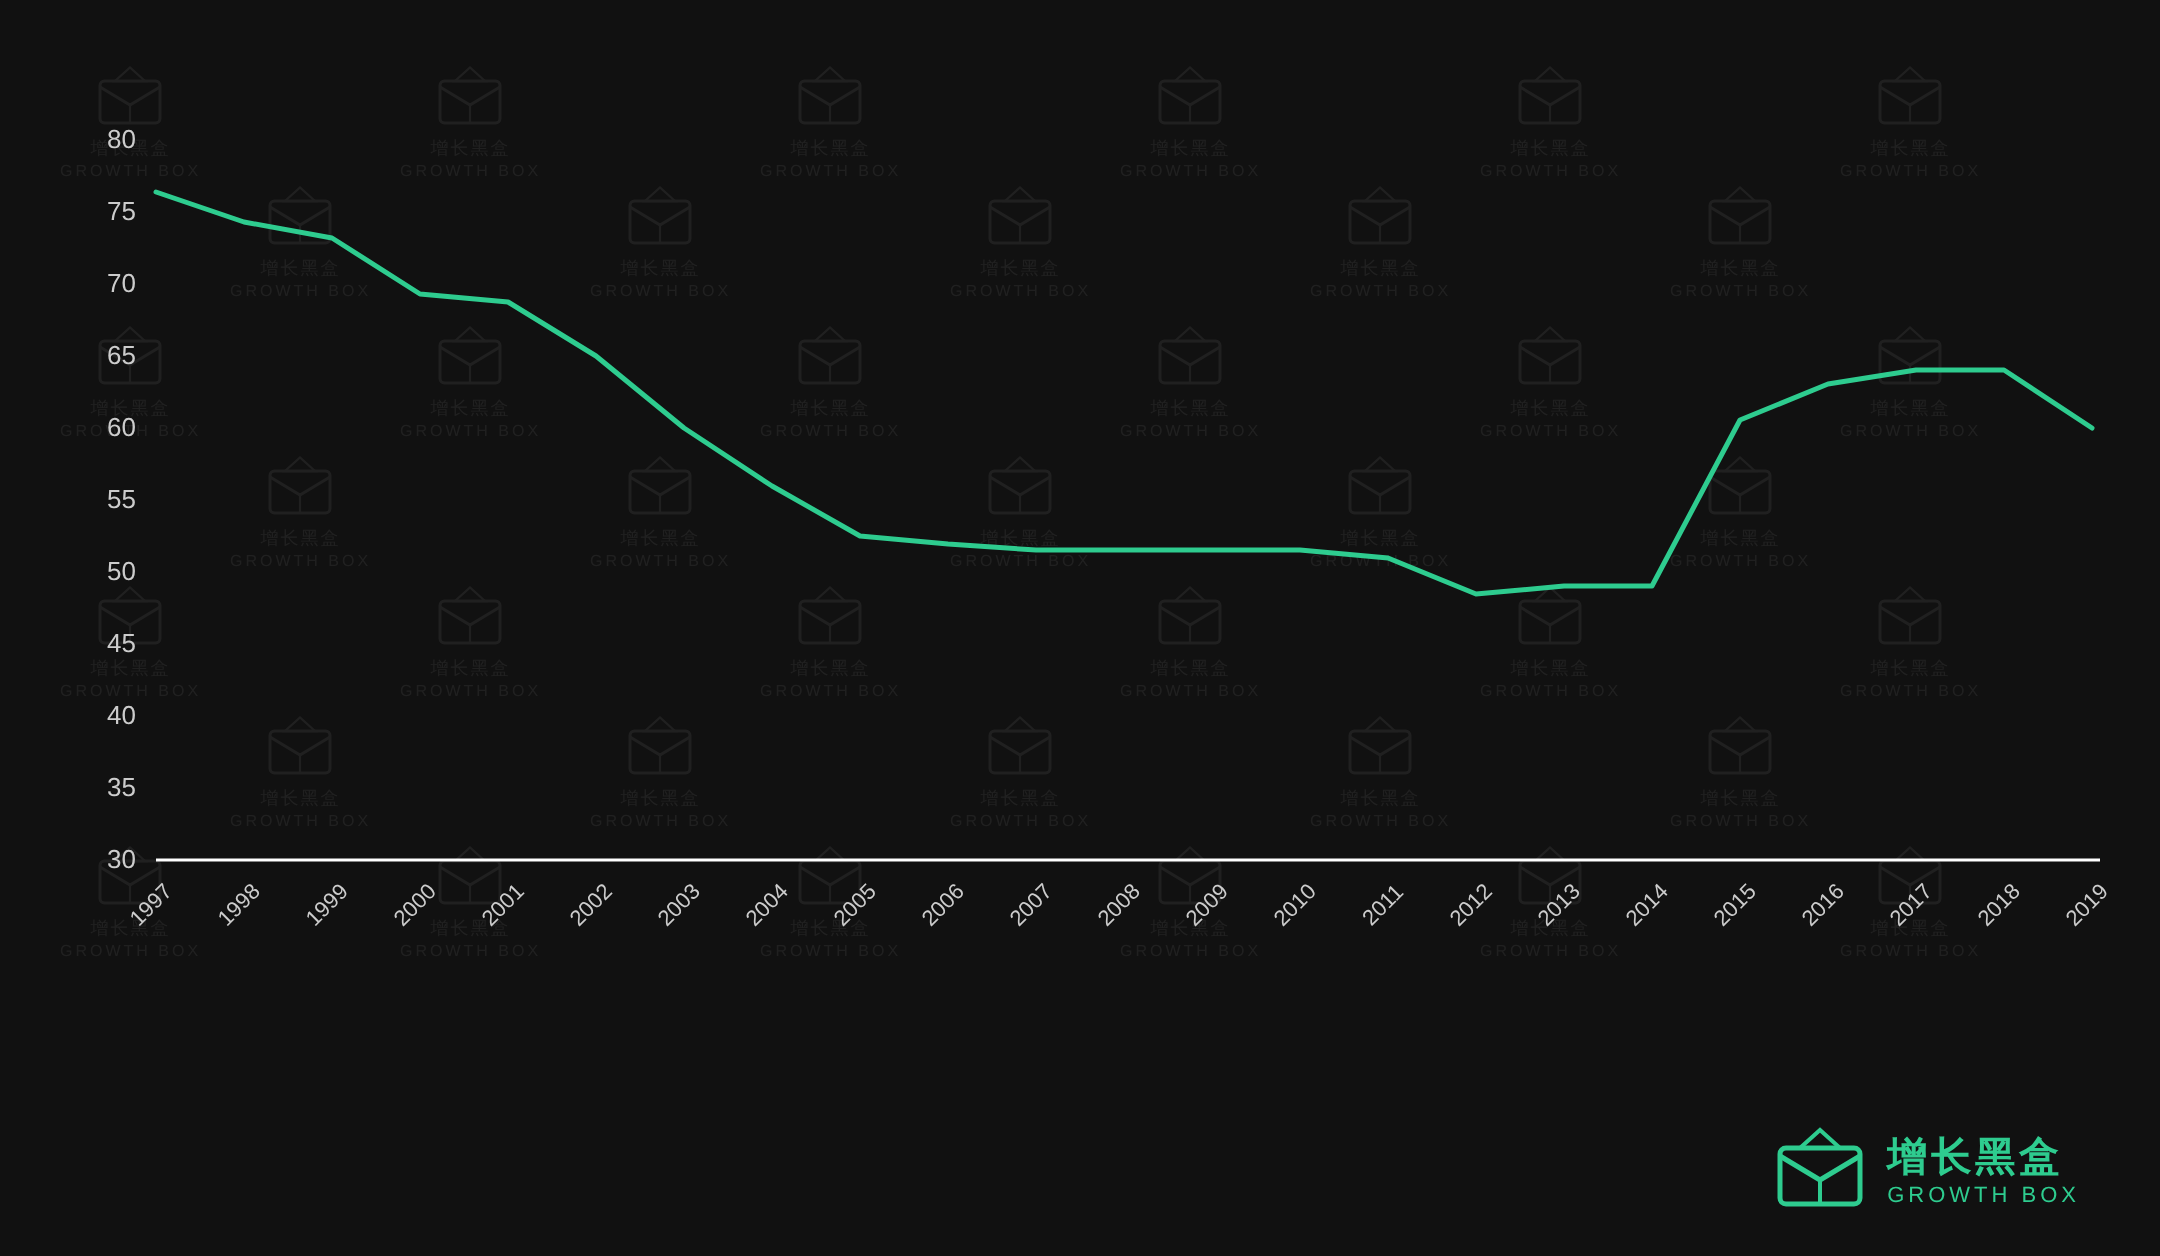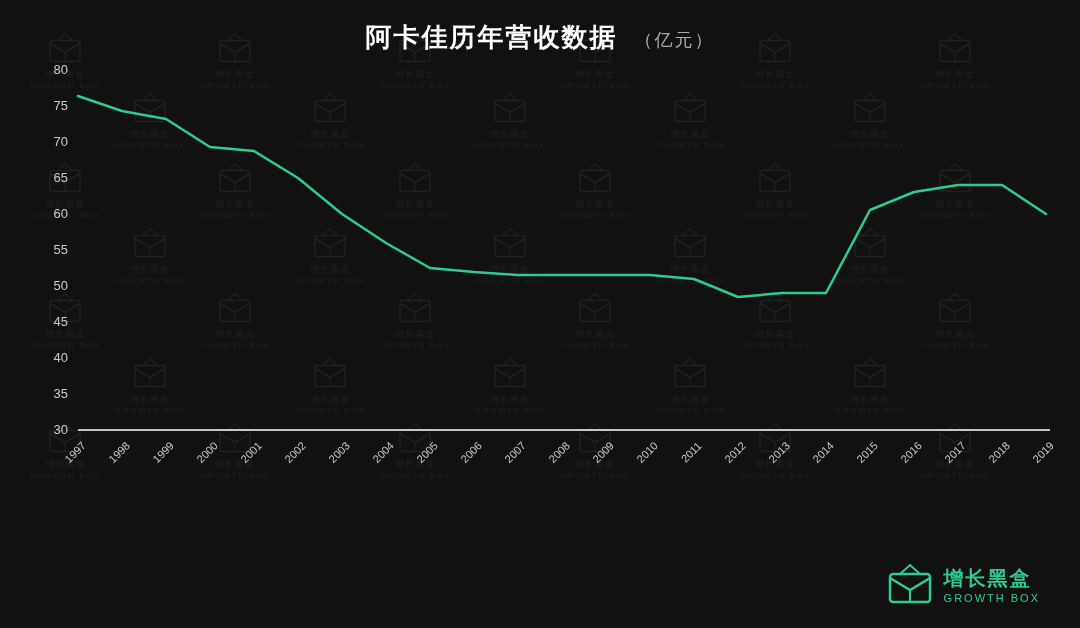--- a/index.html
+++ b/index.html
@@ -487,24 +487,20 @@
         <polyline points="4,18 24,30 44,18" stroke="#888" stroke-width="2" fill="none"></polyline>
         <line x1="24" y1="30" x2="24" y2="42" stroke="#888" stroke-width="1.5"></line>
         <polygon points="14,14 24,5 34,14" stroke="#888" stroke-width="1.5" fill="none"></polygon>
       </svg>
       <div style="font-size:9px;letter-spacing:1px;">增长黑盒</div>
       <div style="font-size:8px;letter-spacing:1.5px;">GROWTH BOX</div>
     </div>
   </div>
 
 <div class="chart-container">
-  <div class="chart-title">
-    <span>阿卡佳历年营收数据</span>
-    <span class="chart-unit">（亿元）</span>
-  </div>
   <svg width="1080" height="628" viewBox="0 0 1080 628" style="position:absolute;top:0;left:0;">
 
     <text x="68" y="434" fill="#cccccc" font-size="13" text-anchor="end">30</text>
     <text x="68" y="398" fill="#cccccc" font-size="13" text-anchor="end">35</text>
     <text x="68" y="362" fill="#cccccc" font-size="13" text-anchor="end">40</text>
     <text x="68" y="326" fill="#cccccc" font-size="13" text-anchor="end">45</text>
     <text x="68" y="290" fill="#cccccc" font-size="13" text-anchor="end">50</text>
     <text x="68" y="254" fill="#cccccc" font-size="13" text-anchor="end">55</text>
     <text x="68" y="218" fill="#cccccc" font-size="13" text-anchor="end">60</text>
     <text x="68" y="182" fill="#cccccc" font-size="13" text-anchor="end">65</text>

